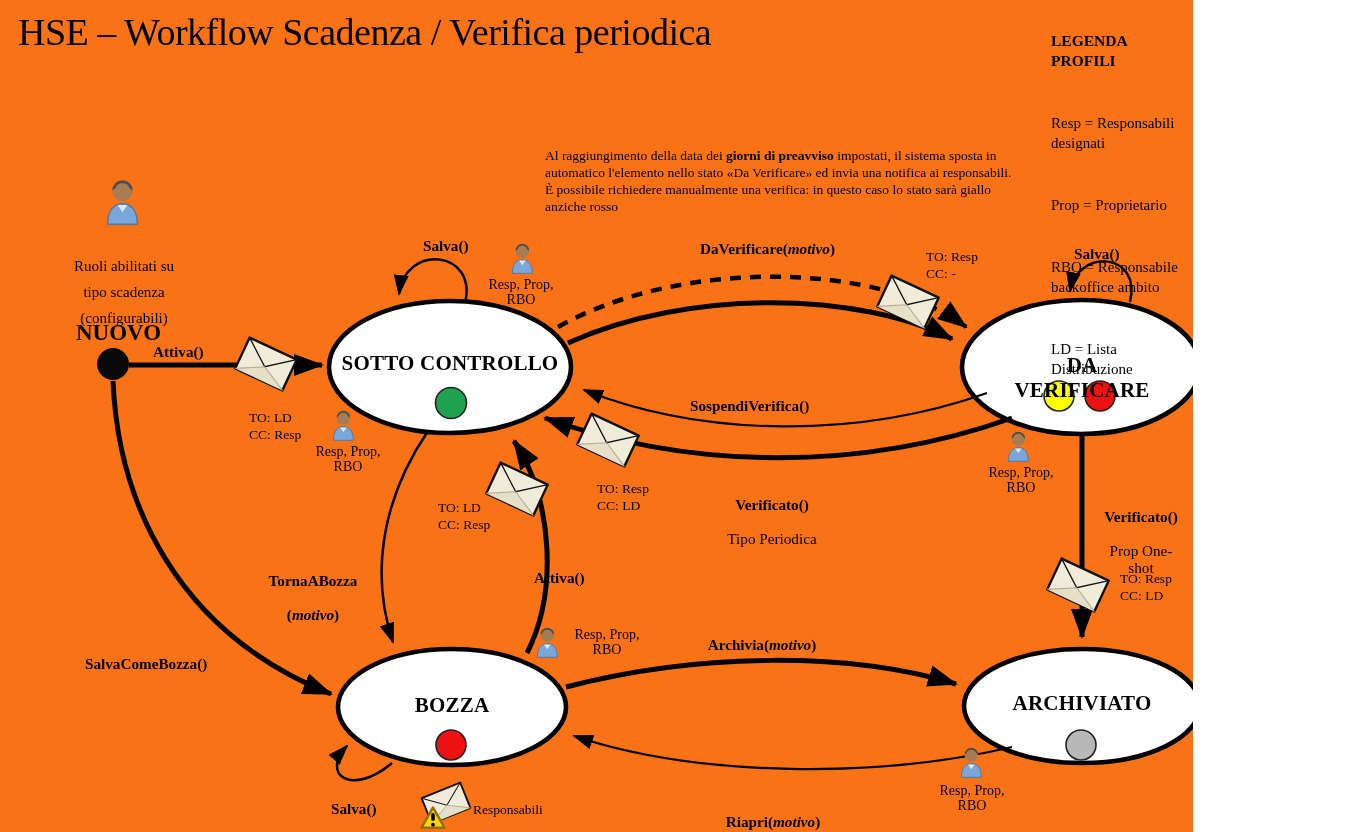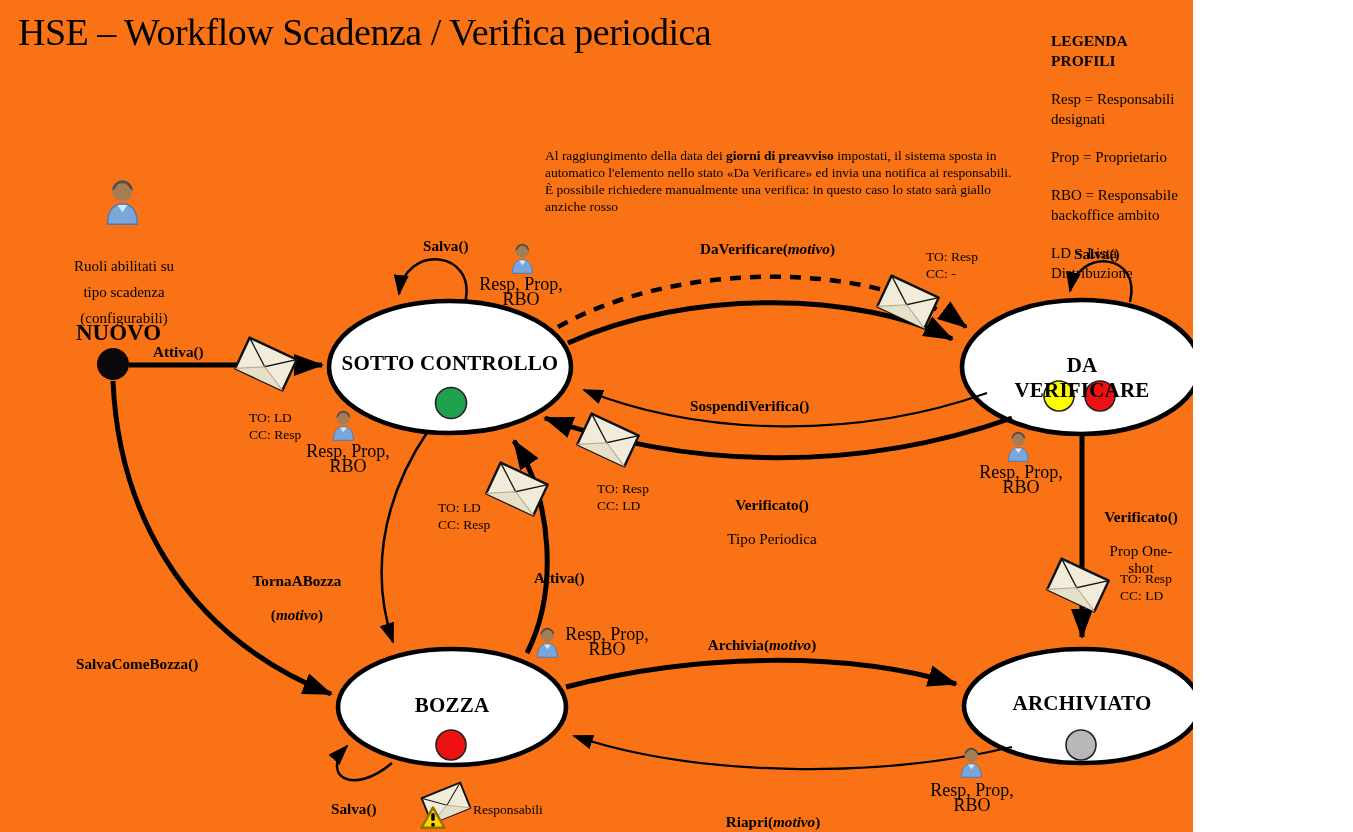--- a/index.html
+++ b/index.html
@@ -5,26 +5,26 @@
   html,body{margin:0;padding:0;background:#fff;}
   .stage{position:relative;width:1193px;height:832px;background:#f97316;overflow:hidden;
          font-family:Liberation Serif, serif;color:#000;}
   .stage svg{position:absolute;left:0;top:0;}
   .lbl{position:absolute;white-space:pre-line;color:#000;}
   .b{font-weight:bold;}
   .i{font-style:italic;}
   .ctr{transform:translateX(-50%);text-align:center;}
   .title{font-size:38px;letter-spacing:-0.5px;}
   .leg-title{font-size:15.5px;font-weight:bold;line-height:20px;}
-  .leg-item{font-size:15px;line-height:20px;}
+  .leg-item{font-size:15px;line-height:20px;margin-top:24px;}
   .note{font-size:13.5px;line-height:17px;width:570px;}
   .state{font-size:21px;font-weight:bold;letter-spacing:.2px;}
   .trans{font-size:15.2px;font-weight:bold;}
   .small{font-size:13.5px;line-height:17px;}
-  .roles{font-size:18px;line-height:15px;}
+  .roles{font-size:14px;line-height:15px;}
   .nuovo{font-size:23px;font-weight:bold;}
 </style>
 </head>
 <body>
 
 <div class="stage">
 
 <svg width="1353" height="832" viewBox="0 0 1353 832">
   <defs>
     <marker id="arr" markerUnits="userSpaceOnUse" markerWidth="30" markerHeight="22" refX="28" refY="11" orient="auto">
@@ -157,32 +157,32 @@
 RBO</div>
 <div class="lbl small" style="left:1216px;top:396px;">Responsabili</div>
 
 <div class="lbl ctr" style="left:1141px;top:491px;font-size:15.2px;line-height:17px;">
   <div class="b">Verificato()</div>
   <div>Prop One-shot</div>
 </div>
 <div class="lbl small" style="left:1120px;top:570px;">TO: Resp
 CC: LD</div>
 
-<div class="lbl ctr" style="left:297px;top:555px;font-size:15.2px;line-height:17px;">
+<div class="lbl ctr" style="left:313px;top:555px;font-size:15.2px;line-height:17px;">
   <div class="b">TornaABozza</div>
   <div><b>(</b><span class="i b">motivo</span><b>)</b></div>
 </div>
 
 <div class="lbl small" style="left:438px;top:499px;">TO: LD
 CC: Resp</div>
 <div class="lbl trans" style="left:534px;top:569px;">Attiva()</div>
 <div class="lbl roles ctr" style="left:607px;top:627px;">Resp, Prop,
 RBO</div>
 
-<div class="lbl trans" style="left:76px;top:655px;">SalvaComeBozza()</div>
+<div class="lbl trans" style="left:85px;top:655px;">SalvaComeBozza()</div>
 
 <div class="lbl trans ctr" style="left:762px;top:636px;"><span>Archivia(</span><span class="i">motivo</span><span>)</span></div>
 
 <div class="lbl trans ctr" style="left:773px;top:782px;margin-top:31px;"><span>Riapri(</span><span class="i">motivo</span><span>)</span></div>
 
 <div class="lbl roles ctr" style="left:972px;top:783px;">Resp, Prop,
 RBO</div>
 
 <div class="lbl trans" style="left:331px;top:800px;">Salva()</div>
 <div class="lbl small" style="left:473px;top:801px;">Responsabili</div>

